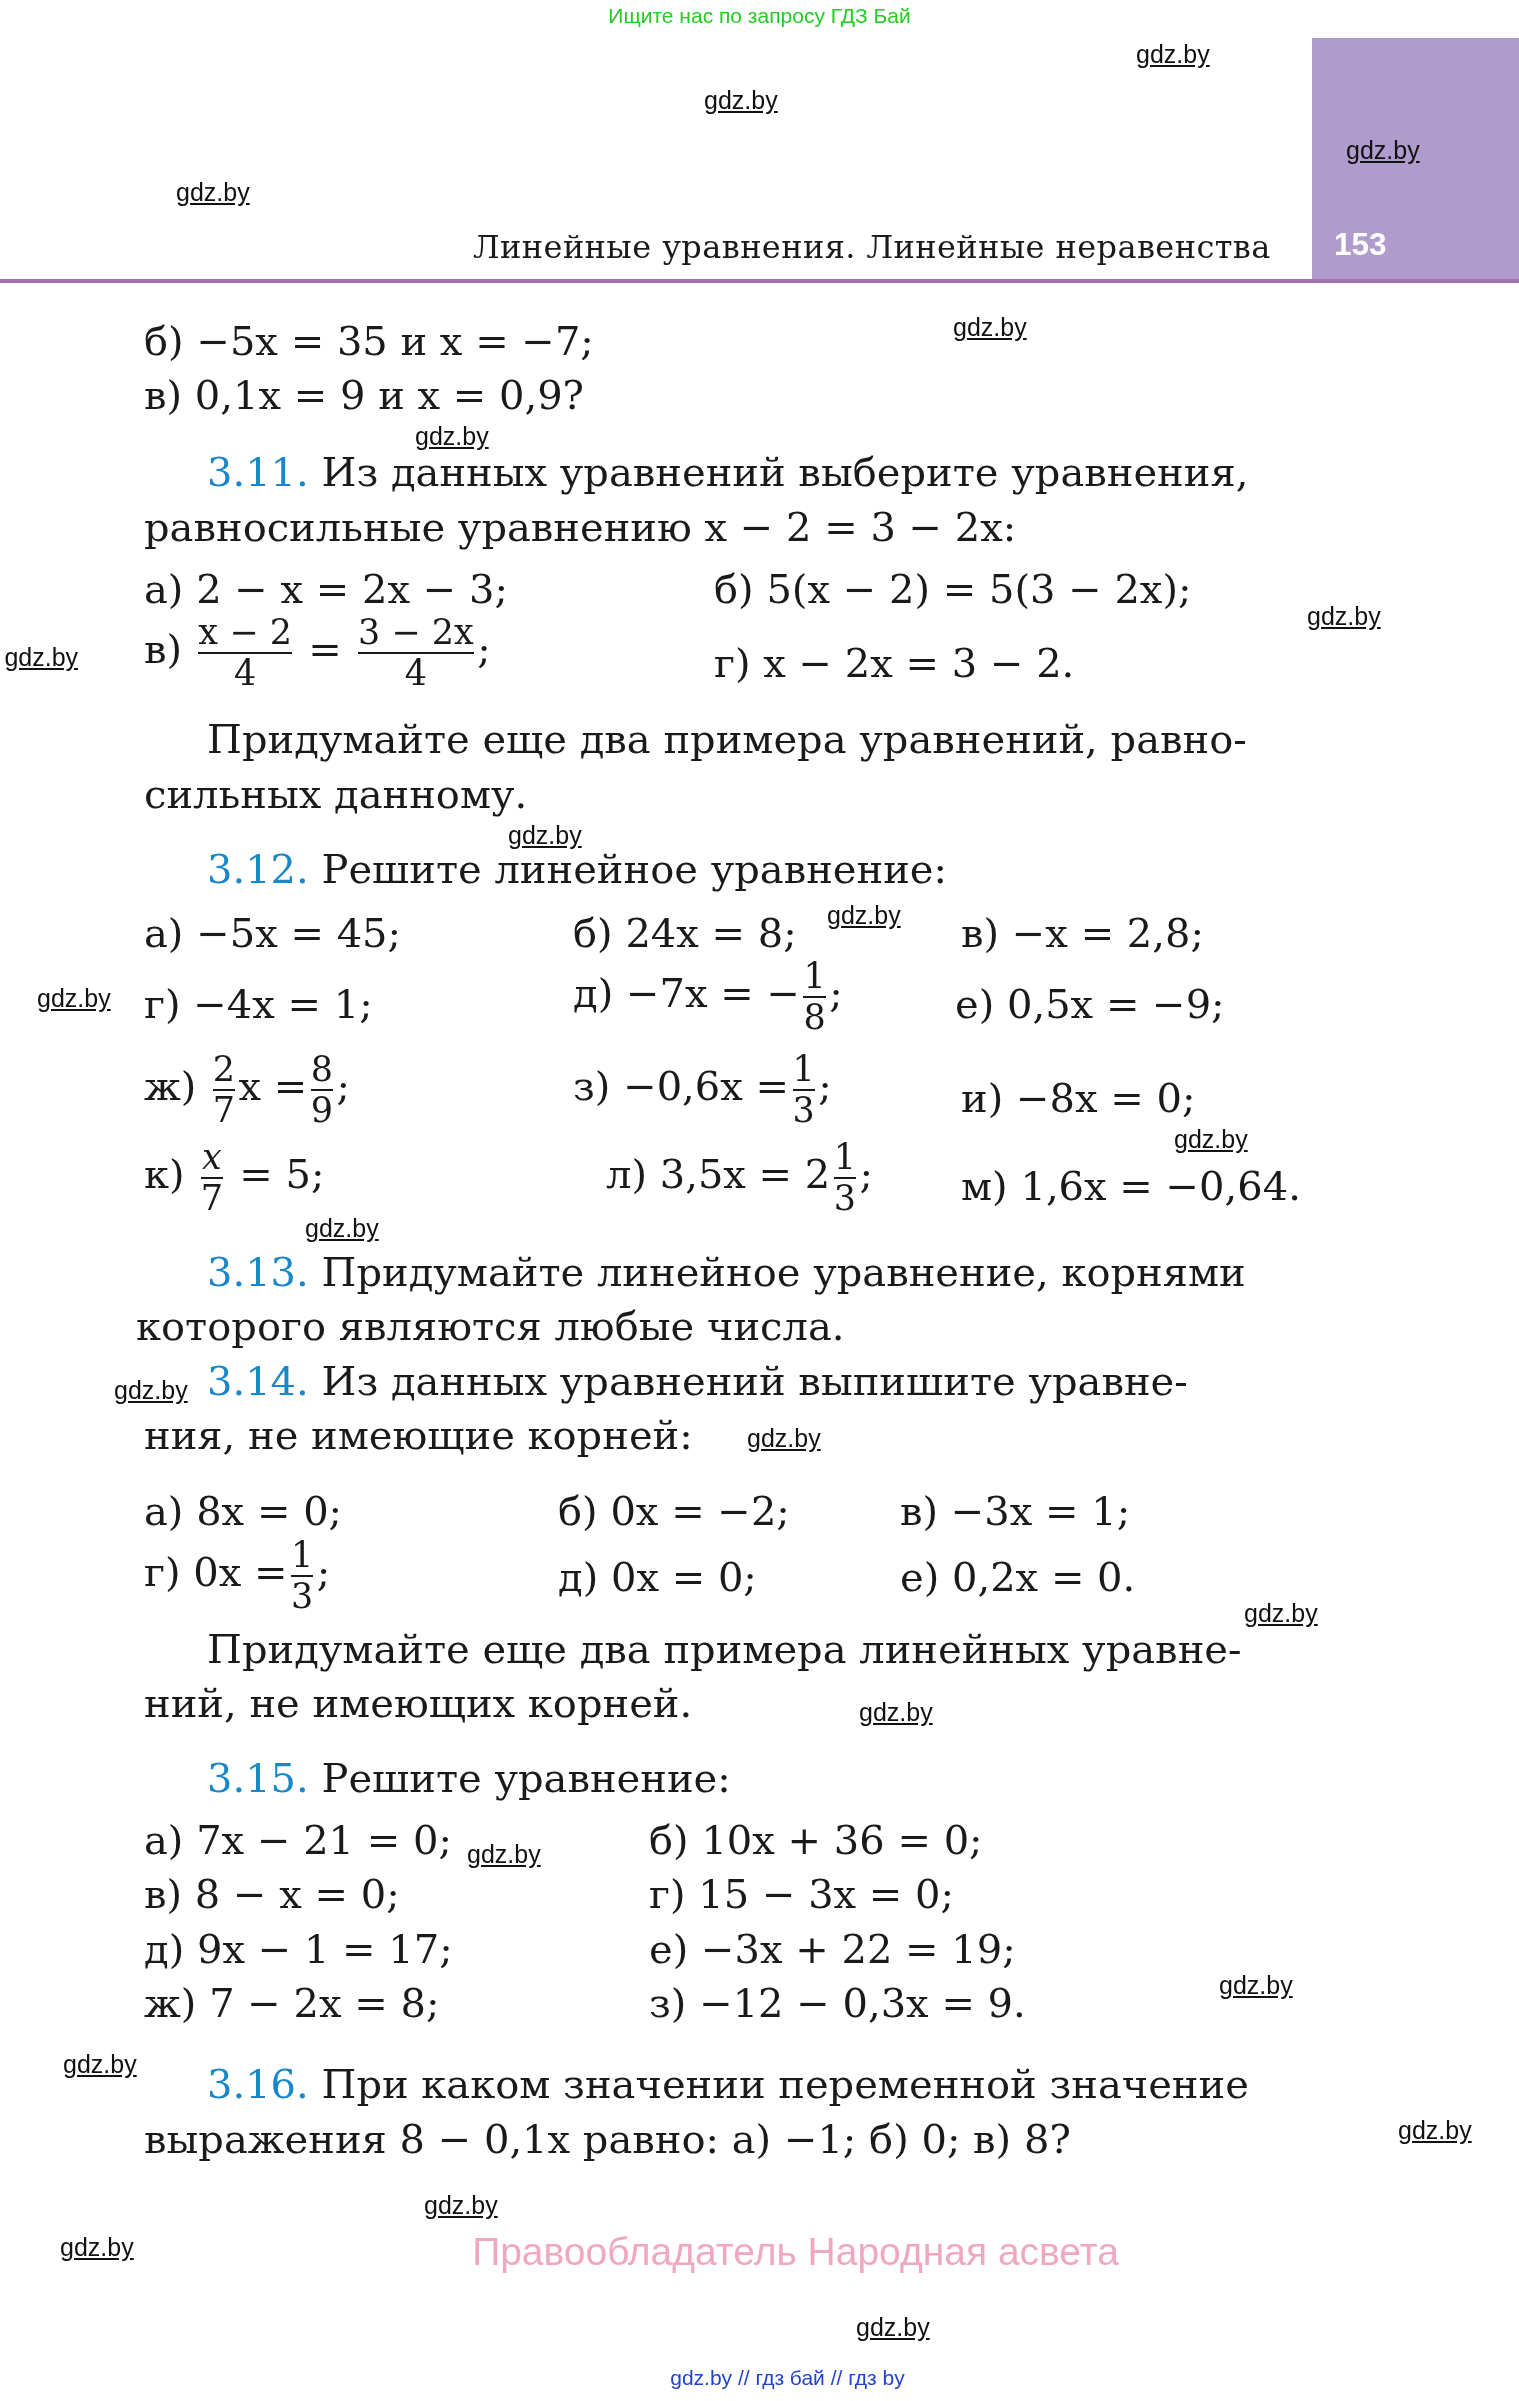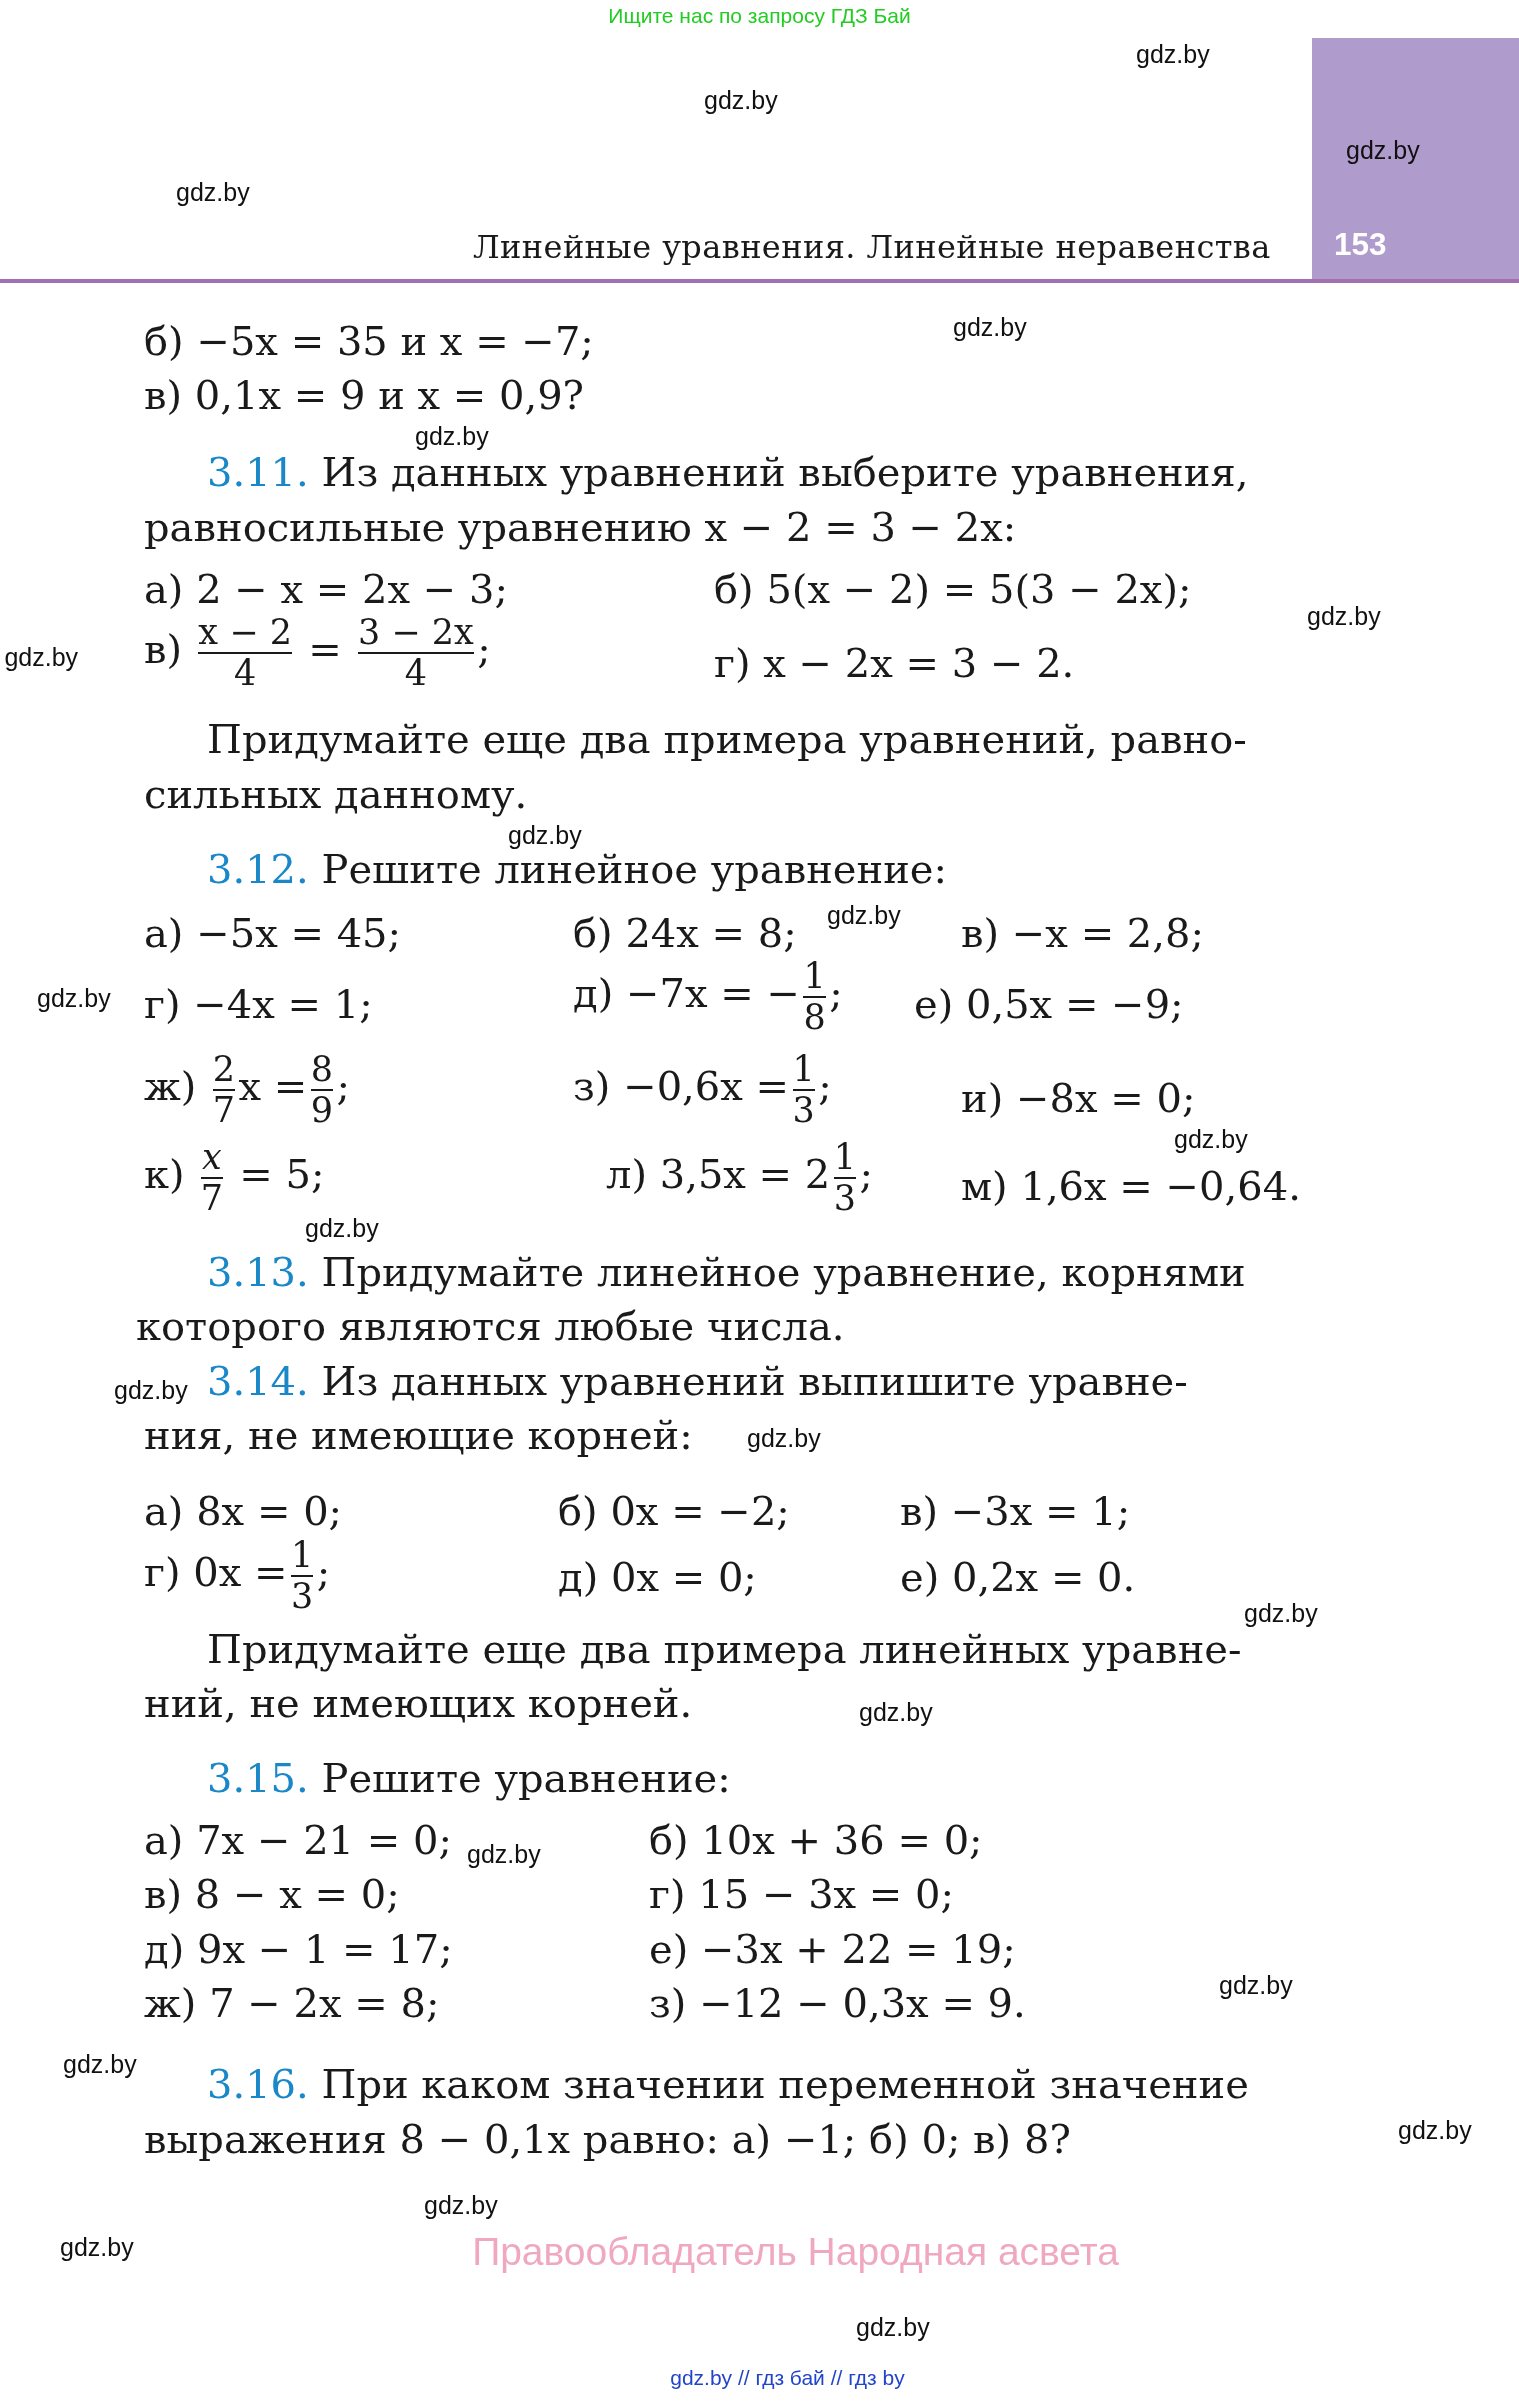--- a/index.html
+++ b/index.html
@@ -1,19 +1,19 @@
 <!DOCTYPE html>
 <html style="font-size:14px"><head>
 <meta charset="utf-8">
 <style>
   html, body { margin:0; padding:0; background:#ffffff; }
   body { width:1519px; height:2401px; position:relative; overflow:hidden; font-family:"DejaVu Serif", serif; color:#1a1a1a; }
   .abs { position:absolute; white-space:nowrap; }
   .top-banner { left:0; width:1519px; top:3.5px; text-align:center; font-family:"Liberation Sans", sans-serif; font-size:21px; color:#22cc22; }
-  .wm { font-family:"Liberation Sans", sans-serif; font-size:25px; color:#111; }
+  .wm { font-family:"Liberation Sans", sans-serif; font-size:25px; color:#111;text-decoration:underline; }
   .tab { position:absolute; left:1312px; top:38px; width:207px; height:243px; background:#b09ccc; }
   .page-num { left:1334px; top:226px; font-family:"Liberation Sans", sans-serif; font-weight:bold; font-size:31.5px; color:#ffffff; }
   .rule { position:absolute; left:0; top:279px; width:1519px; height:4.4px; background:#a070b0; }
   .running-head { left:473px; top:228px; font-family:"DejaVu Serif", serif; font-size:32px; color:#1a1a1a; letter-spacing:0.4px; }
   .t { font-size:40px; line-height:53px; }
   .num { color:#1a88c8; font-weight:normal; }
   .x { font-style:italic; }
   .frac { display:inline-flex; flex-direction:column; align-items:center; vertical-align:middle; font-size:35px; line-height:39px; margin:0 3.5px; }
   .frac .bar { border-top:2.6px solid #1a1a1a; width:100%; }
   .footer-pink { left:0; width:1519px; top:2230px; text-align:center; font-family:"Liberation Sans", sans-serif; font-size:39px; color:#f0a8c0;margin-left:36px; }
@@ -104,21 +104,21 @@
 <div class="abs t" style="left:144px;top:907px"><span>а)</span> <span>−5x = 45;</span></div>
 <div class="abs t" style="left:573px;top:907px"><span>б)</span> <span>24x = 8;</span></div>
 <div class="abs t" style="left:961px;top:907px"><span>в)</span> <span>−x = 2,8;</span></div>
 
 <div class="abs t" style="left:144px;top:978px"><span>г)</span> <span>−4x = 1;</span></div>
 <div class="abs t" style="left:573px;top:957px"><span>д)</span> <span>−7x = −</span><span class="frac">
       <span>1</span>
       <span class="bar"></span>
       <span>8</span>
     </span><span>;</span></div>
-<div class="abs t" style="left:914px;top:978px"><span>е)</span> <span>0,5x = −9;</span></div>
+<div class="abs t" style="left:955px;top:978px"><span>е)</span> <span>0,5x = −9;</span></div>
 
 <div class="abs t" style="left:144px;top:1050px"><span>ж)</span> <span class="frac">
       <span>2</span>
       <span class="bar"></span>
       <span>7</span>
     </span><span>x =</span><span class="frac">
       <span>8</span>
       <span class="bar"></span>
       <span>9</span>
     </span><span>;</span></div>

